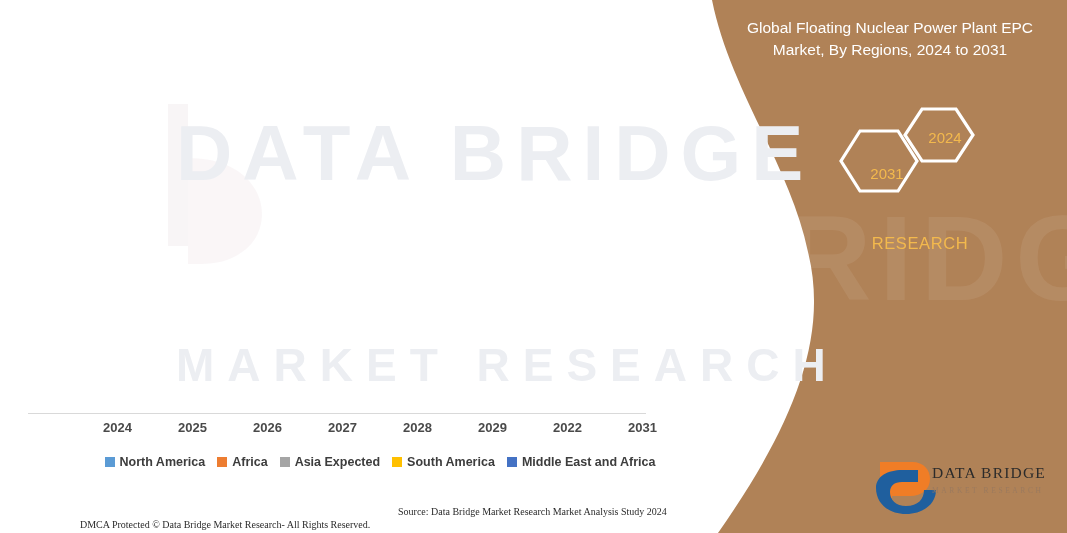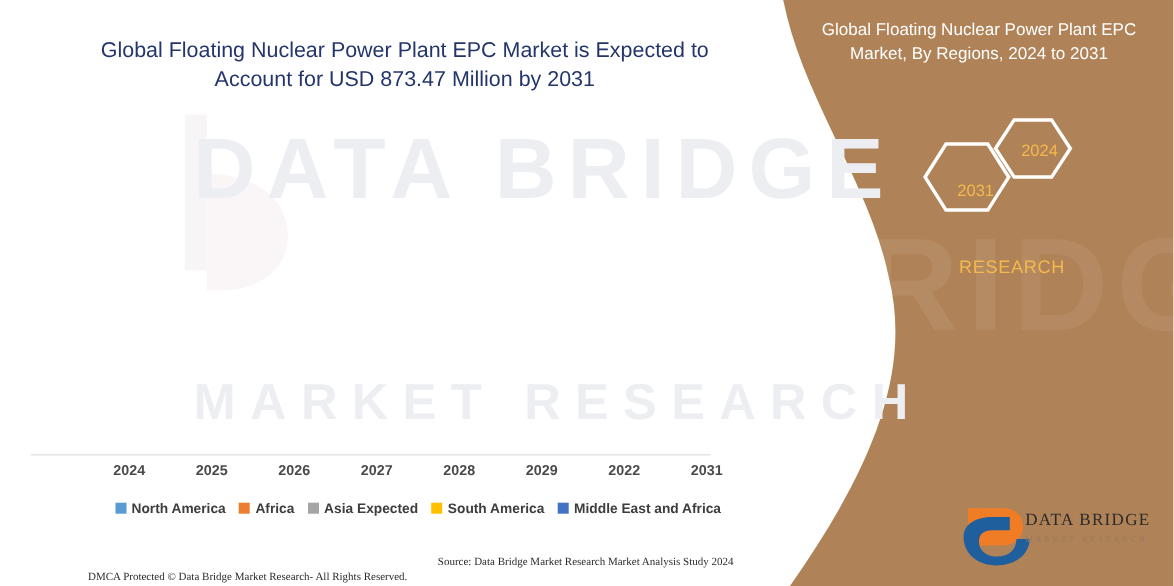--- a/index.html
+++ b/index.html
@@ -231,21 +231,20 @@
   </svg>
 
   <svg id="wm-logo-mark" viewBox="0 0 120 190" aria-hidden="true">
     <path d="M18 8 L38 8 L38 150 L18 150 Z" fill="#f3eef0"></path>
     <path d="M38 62 C90 62 112 92 112 118 C112 148 86 168 52 168 L38 168 Z
              M58 84 C80 84 92 98 92 117 C92 138 78 148 58 148 Z" fill="#f6f0f2"></path>
   </svg>
   <div class="watermark" id="wm-line1">DATA BRIDGE</div>
   <div class="watermark" id="wm-line2">MARKET RESEARCH</div>
 
-  <div id="chart-title">Global Floating Nuclear Power Plant EPC Market is Expected to Account for USD 873.47 Million by 2031</div>
 
   <div id="plot">
     <div id="bars">
         <div class="bar-col">
           <div class="bar">
             <div class="seg" style="height: 3.9604%; background: rgb(91, 155, 213);"></div>
             <div class="seg" style="height: 3.9604%; background: rgb(237, 125, 49);"></div>
             <div class="seg" style="height: 3.9604%; background: rgb(165, 165, 165);"></div>
             <div class="seg" style="height: 3.9604%; background: rgb(255, 192, 0);"></div>
             <div class="seg" style="height: 3.9604%; background: rgb(68, 114, 196);"></div>

